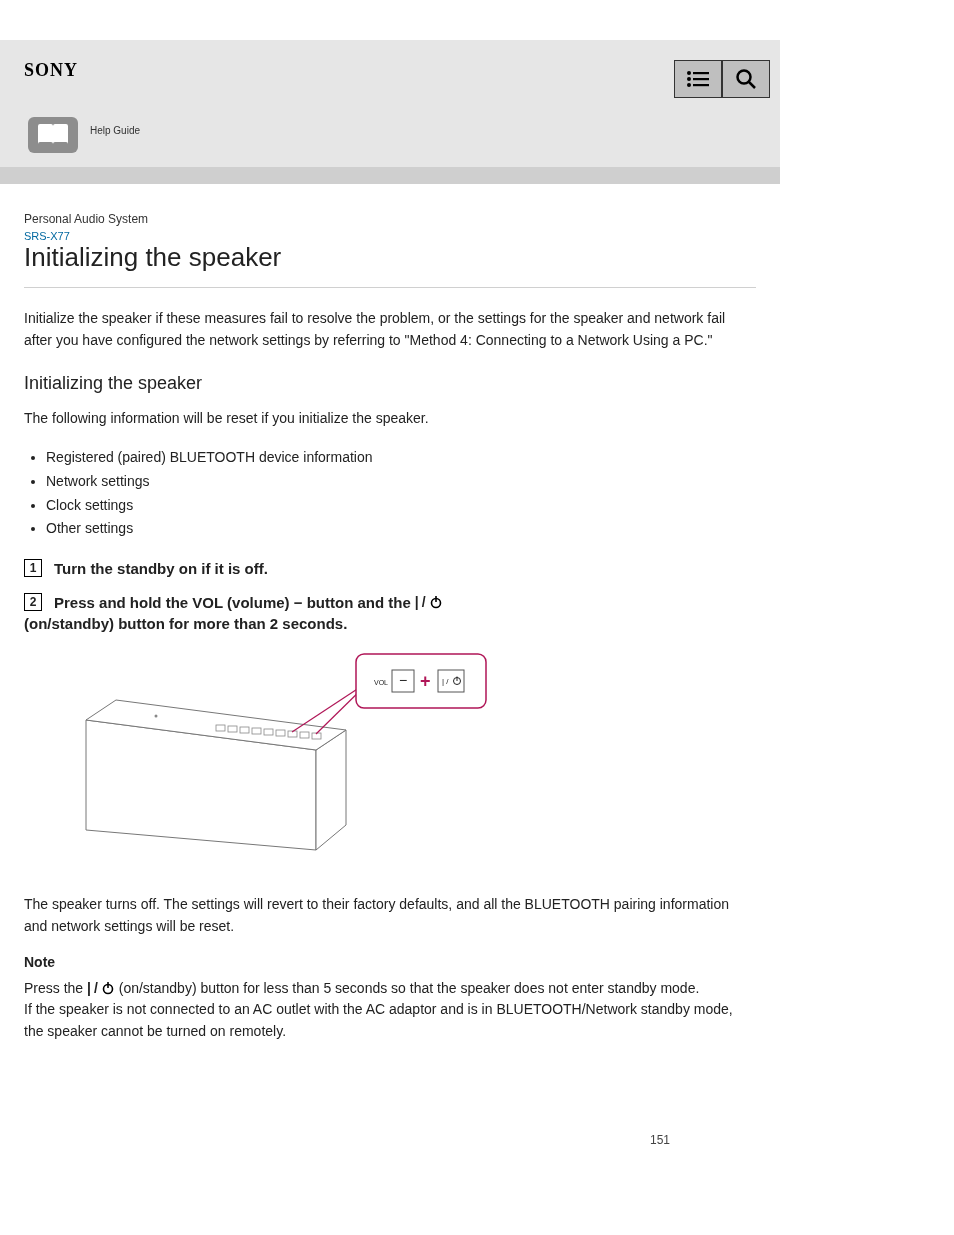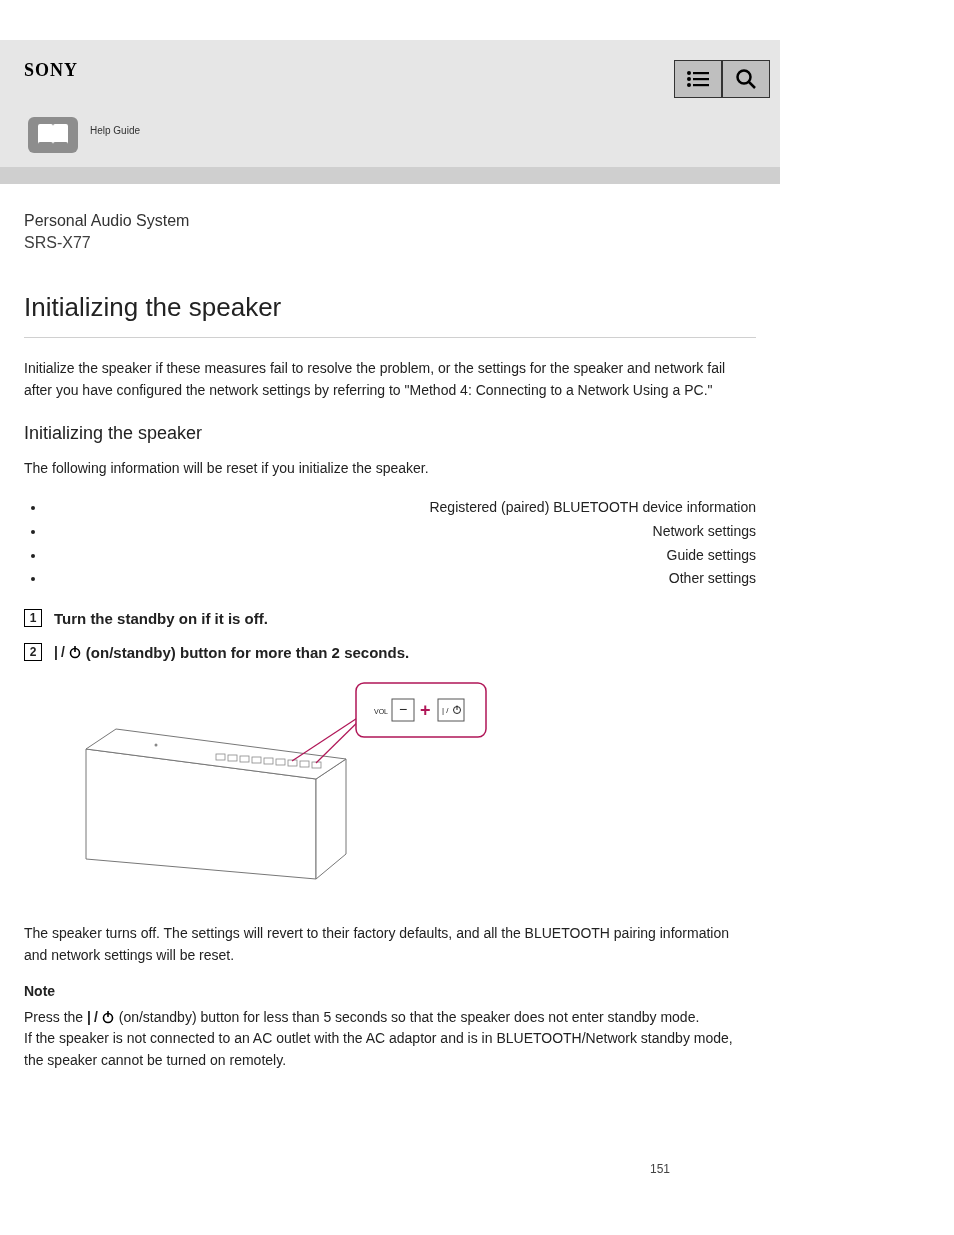--- a/index.html
+++ b/index.html
@@ -11,29 +11,29 @@
   .header-buttons { position: absolute; right: 10px; top: 20px; display: flex; }
   .hdr-btn { width: 48px; height: 38px; border: 1px solid #333; background: #bfbfbf; display: flex; align-items: center; justify-content: center; cursor: pointer; }
   .hdr-btn + .hdr-btn { }
   .hdr-btn svg { display: block; }
   .subheader { background: #e6e6e6; height: 50px; position: relative; }
   .guide-icon { position: absolute; left: 28px; top: 0px; width: 50px; height: 36px; background: #8d8d8d; border-radius: 6px; display: flex; align-items: center; justify-content: center; }
   .guide-icon svg { display:block; }
   .subheader-text { position: absolute; left: 90px; top: 8px; font-size: 10px; color: #333; }
   .crumbs-strip { background: #cfcfcf; height: 17px; }
   .content { padding: 28px 24px 0 24px; }
-  .product-line { font-size: 16px; color: #333; margin-bottom: 4px; }
-  .model-line { font-size: 16px; color: #404040; margin-bottom: 40px; }
+  .product-line { font-size: 12px; color: #333; margin-bottom: 4px; }
+  .model-line { font-size: 11px; color: #0369a1; }
   h1.page-title { font-size: 26px; font-weight: 400; color: #222; margin-bottom: 14px; }
   .hr { border-top: 1px solid #d0d0d0; margin-bottom: 20px; }
   p.body { font-size: 14px; line-height: 1.55; color: #222; margin-bottom: 16px; }
   p.lead { margin-bottom: 22px; }
   h2.sect { font-size: 18px; font-weight: 400; margin: 10px 0 14px 0; color: #222; }
   ul.bullets { list-style: disc; padding-left: 22px; margin-bottom: 18px; }
-  ul.bullets li { font-size: 14px; line-height: 1.7; color: #222; text-align: right; }
+  ul.bullets li { font-size: 14px; line-height: 1.7; color: #222; }
   h3.step-h { font-size: 15px; font-weight: 700; margin: 16px 0 10px 0; display: flex; align-items: center; flex-wrap: wrap; gap: 4px; }
   .step-num { display: inline-block; width: 18px; height: 18px; border: 1px solid #000; font-size: 12px; text-align: center; line-height: 16px; margin-right: 8px; font-weight: 700; }
   .inline-pwr { display: inline-flex; align-items: center; gap: 3px; font-weight: 700; font-size: 14px; }
   .inline-pwr svg { display: inline-block; }
   .illus { margin: 18px 0 10px 12px; }
   .note-h { font-weight: 700; font-size: 14px; margin: 14px 0 8px 0; }
   .pagenum { text-align: right; padding-right: 110px; font-size: 12px; color: #444; margin-top: 90px; }
 </style>
 </head>
 <body>
@@ -84,31 +84,32 @@
 
     <p class="body lead">Initialize the speaker if these measures fail to resolve the problem, or the settings for the speaker and network fail after you have configured the network settings by referring to "Method 4: Connecting to a Network Using a PC."</p>
 
     <h2 class="sect">Initializing the speaker</h2>
 
     <p class="body">The following information will be reset if you initialize the speaker.</p>
 
     <ul class="bullets">
       <li>Registered (paired) BLUETOOTH device information</li>
       <li>Network settings</li>
-      <li>Guide settings</li>
+      <li>Clock settings</li>
       <li>Other settings</li>
     </ul>
 
     <h3 class="step-h">
       <span class="step-num">1</span>
       <span>Turn the standby on if it is off.</span>
     </h3>
 
     <h3 class="step-h">
       <span class="step-num">2</span>
+      <span>Press and hold the VOL (volume) − button and the </span>
       <span class="inline-pwr">
         <span>|</span>
         <span>/</span>
         <svg width="14" height="14" viewBox="0 0 14 14">
           <circle cx="7" cy="8" r="4.5" fill="none" stroke="#000" stroke-width="1.6"></circle>
           <line x1="7" y1="1" x2="7" y2="7" stroke="#000" stroke-width="1.6"></line>
         </svg>
       </span>
       <span> (on/standby) button for more than 2 seconds.</span>
     </h3>

